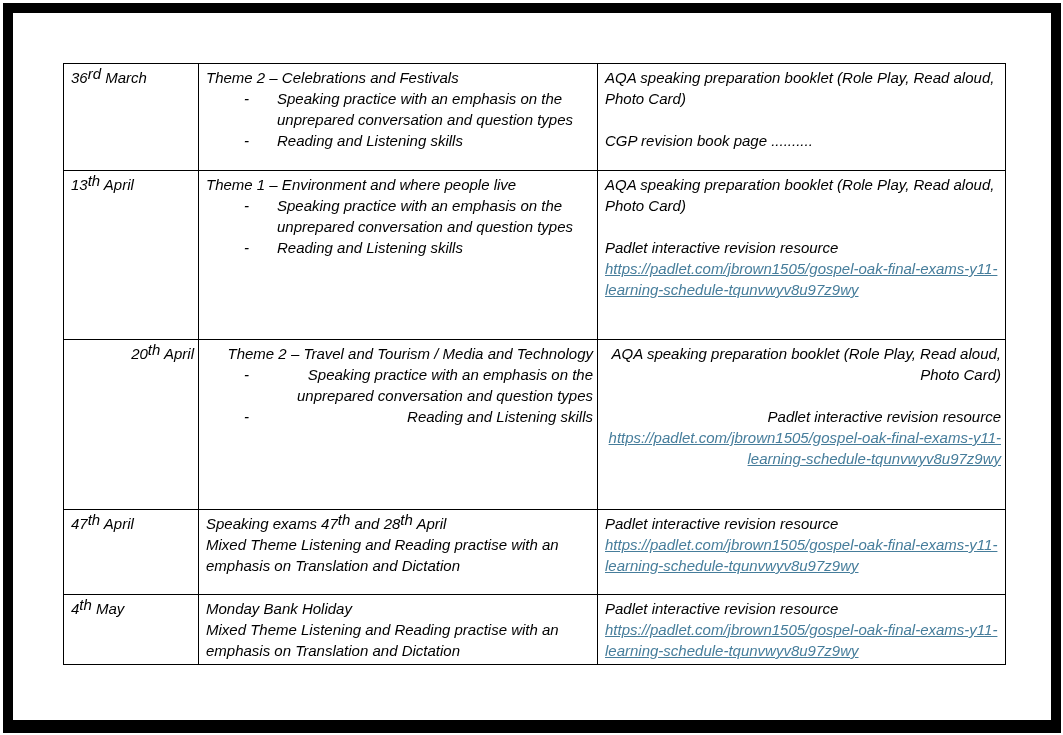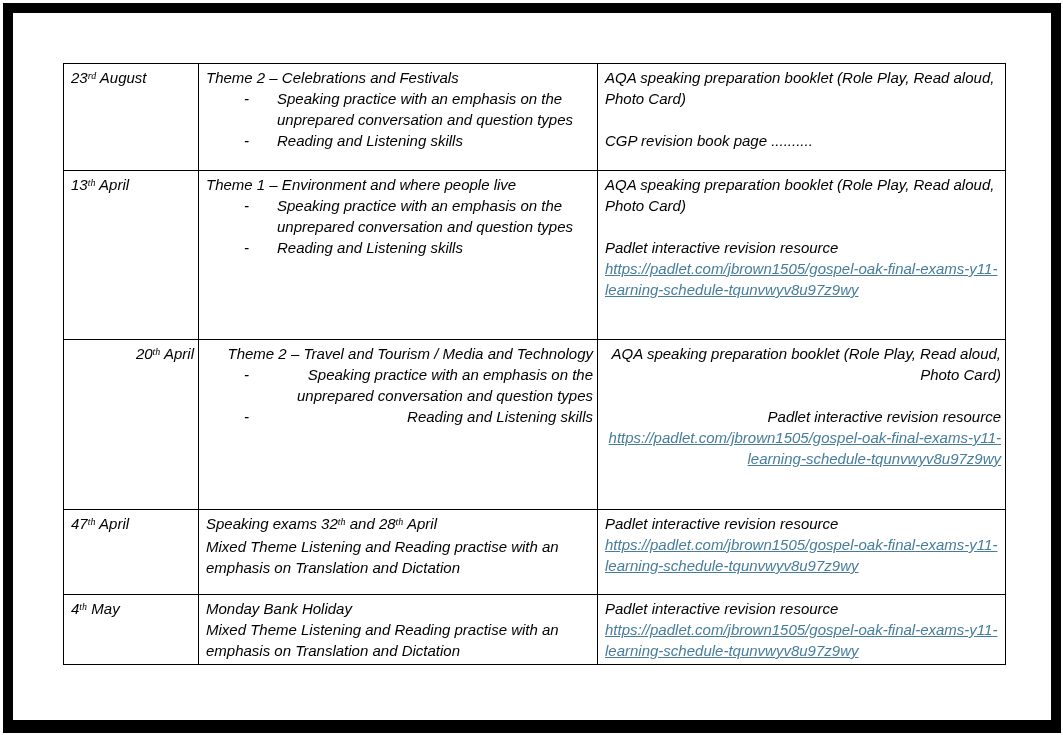--- a/index.html
+++ b/index.html
@@ -51,44 +51,43 @@
   .bullet {
     position: relative;
     padding-left: 71px;
   }
   .bullet .dash {
     position: absolute;
     left: 38px;
     top: 0;
   }
   .sup {
-    font-size: 10px;
+    font-size: 15px;
     position: relative;
     top: -4.5px;
-    font-family: Liberation Serif, serif;
   }
   a.resource-link {
     word-break: break-word;
   }
 </style>
 </head>
 <body>
 
 <div class="page" style="background: rgb(255, 255, 255);">
   <div class="page-frame" style="border-color: rgb(0, 0, 0);"></div>
   <table class="schedule-table">
     <colgroup>
       <col class="col-date">
       <col class="col-activities">
       <col class="col-resources">
     </colgroup>
     <tbody>
         <tr style="height: 107px;">
           <td>
-            <div class="line"><span class="seg">23</span><span class="sup">rd</span><span class="seg"> August</span></div>
+            <div class="line"><span class="seg">36</span><span class="sup">rd</span><span class="seg"> March</span></div>
           </td>
           <td>
             <div class="line"><span class="seg">Theme 2 – Celebrations and Festivals</span></div>
             <div class="line bullet"><span class="dash">-</span><span class="seg">Speaking practice with an emphasis on the unprepared conversation and question types</span></div>
             <div class="line bullet"><span class="dash">-</span><span class="seg">Reading and Listening skills</span></div>
           </td>
           <td>
             <div class="line"><span class="seg">AQA speaking preparation booklet (Role Play, Read aloud, Photo Card)</span></div>
             <div class="blank-line">&nbsp;</div>
             <div class="line"><span class="seg">CGP revision book page ..........</span></div>
@@ -124,21 +123,21 @@
             <div class="blank-line">&nbsp;</div>
             <div class="line"><span class="seg">Padlet interactive revision resource</span></div>
             <div class="line"><a class="resource-link" href="#" style="color: rgb(70, 125, 155);">https://padlet.com/jbrown1505/gospel-oak-final-exams-y11-learning-schedule-tqunvwyv8u97z9wy</a></div>
           </td>
         </tr>
         <tr style="height: 85px;">
           <td>
             <div class="line"><span class="seg">47</span><span class="sup">th</span><span class="seg"> April</span></div>
           </td>
           <td>
-            <div class="line"><span class="seg">Speaking exams 32</span><span class="sup">th</span><span class="seg"> and 28</span><span class="sup">th</span><span class="seg"> April</span></div>
+            <div class="line"><span class="seg">Speaking exams 47</span><span class="sup">th</span><span class="seg"> and 28</span><span class="sup">th</span><span class="seg"> April</span></div>
             <div class="line"><span class="seg">Mixed Theme Listening and Reading practise with an emphasis on Translation and Dictation</span></div>
           </td>
           <td>
             <div class="line"><span class="seg">Padlet interactive revision resource</span></div>
             <div class="line"><a class="resource-link" href="#" style="color: rgb(70, 125, 155);">https://padlet.com/jbrown1505/gospel-oak-final-exams-y11-learning-schedule-tqunvwyv8u97z9wy</a></div>
           </td>
         </tr>
         <tr style="height: 63px;">
           <td>
             <div class="line"><span class="seg">4</span><span class="sup">th</span><span class="seg"> May</span></div>

